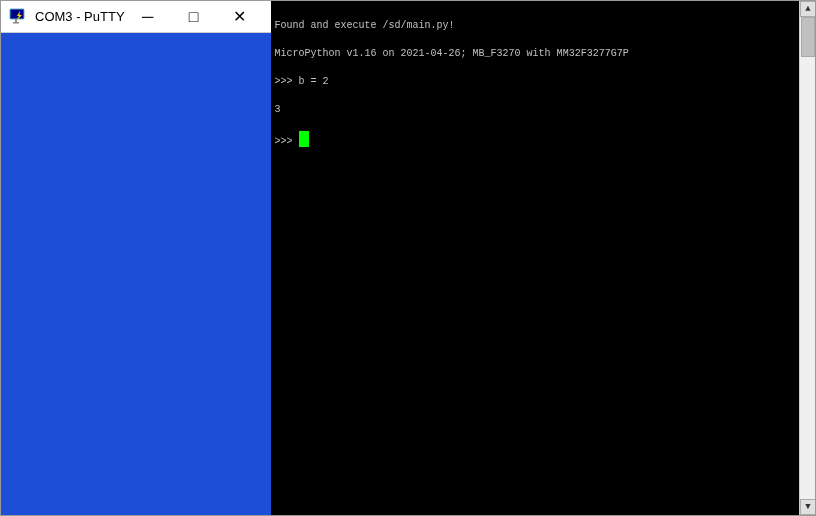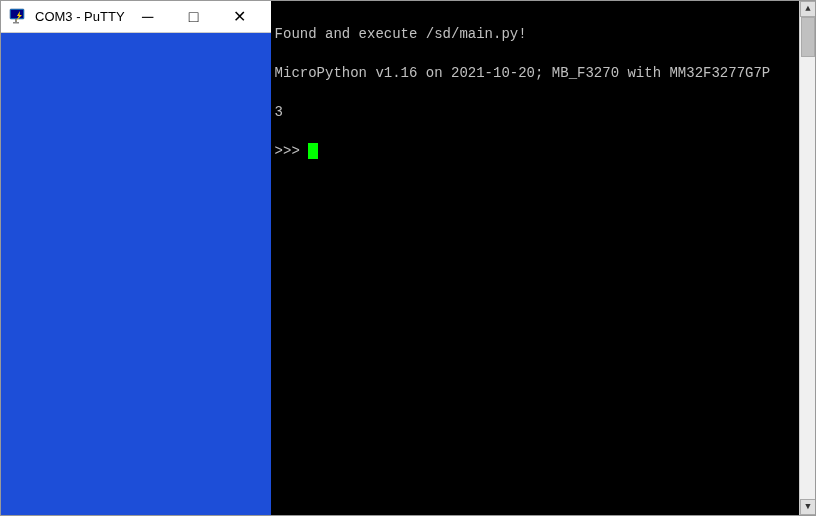--- a/index.html
+++ b/index.html
@@ -73,21 +73,21 @@
       display: flex;
       position: relative;
       overflow: hidden;
     }
 
     .terminal-content {
       flex: 1;
       padding: 4px 4px 4px 4px;
       color: #c0c0c0;
       font-family: 'Courier New', Courier, monospace;
-      font-size: 14px;
+      font-size: 10px;
       line-height: 1.4;
       white-space: pre;
       overflow: hidden;
     }
 
     .terminal-content .line {
       display: block;
     }
 
     .cursor {
@@ -163,21 +163,22 @@
     <div class="title-bar-buttons">
       <button class="title-btn">─</button>
       <button class="title-btn">□</button>
       <button class="title-btn close-btn">✕</button>
     </div>
   </div>
 
   <div class="terminal-container">
     <div class="terminal-content">
 <span class="line">Found and execute /sd/main.py!</span>
-<span class="line">MicroPython v1.16 on 2021-10-20; MB_F3270 with MM32F3277G7P</span>
+<span class="line">MicroPython v1.16 on 2021-04-26; MB_F3270 with MM32F3277G7P</span>
+<span class="line">&gt;&gt;&gt; b = 2</span>
 <span class="line">3</span>
 <span class="line">&gt;&gt;&gt; <span class="cursor"></span></span>
     </div>
 
     <div class="scrollbar-v">
       <div class="scrollbar-arrow">▲</div>
       <div class="scrollbar-track">
         <div class="scrollbar-thumb"></div>
       </div>
       <div class="scrollbar-arrow">▼</div>

